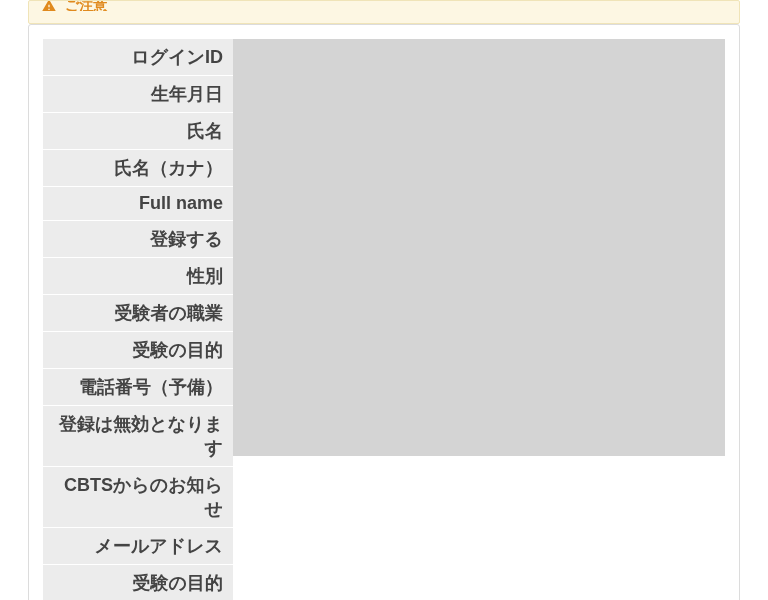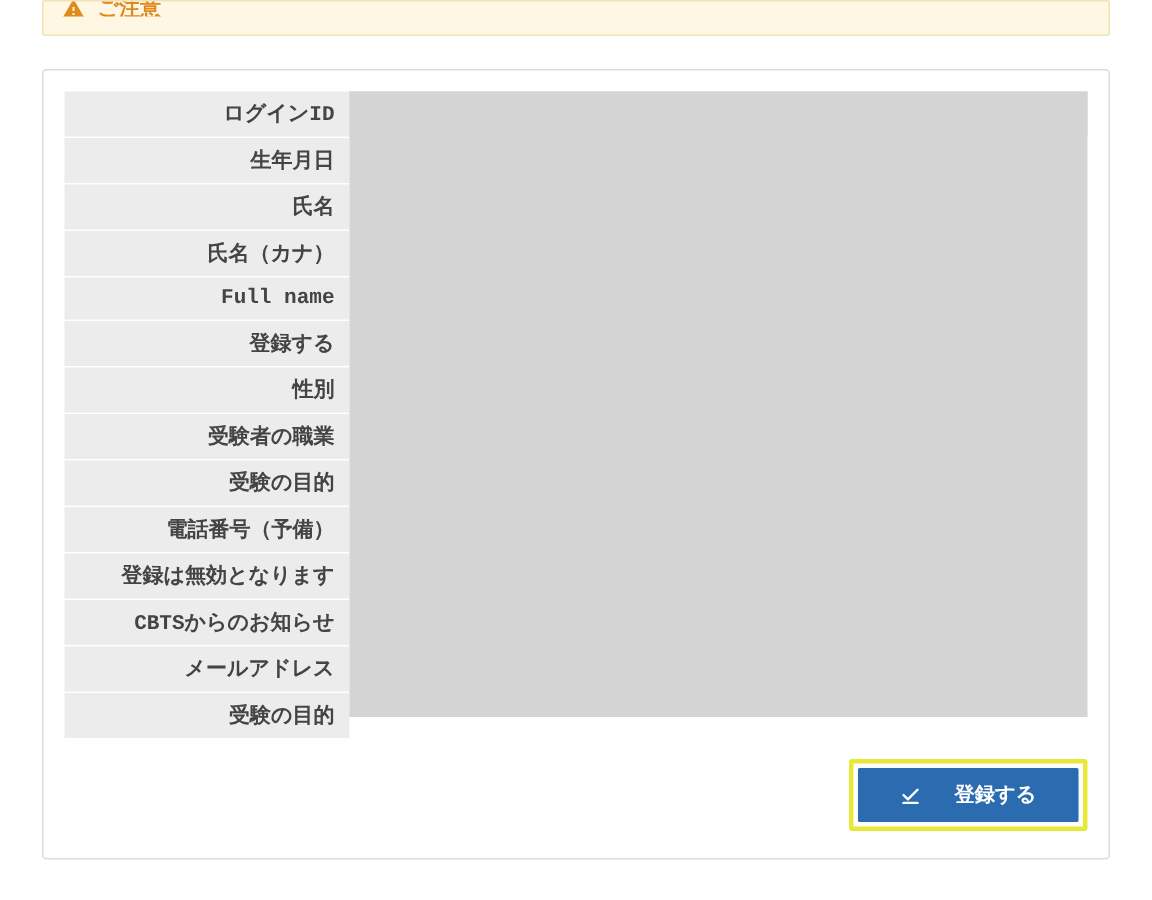--- a/index.html
+++ b/index.html
@@ -9,21 +9,20 @@
     font-size: 13px;
     color: #333;
     padding: 0 28px 30px 28px;
     width: 768px;
   }
   .notice-box {
     background: #fdf7e3;
     border: 1px solid #f0e4b8;
     border-radius: 2px;
     padding: 0 0 12px 0;
-    margin-bottom: 22px;
   }
   .notice-header {
     display: flex;
     align-items: center;
     gap: 8px;
     padding: 0 12px 0 12px;
     color: #e08a1e;
     font-size: 14px;
     font-weight: bold;
     height: 10px;
@@ -46,27 +45,26 @@
     align-items: stretch;
     min-height: 28px;
     border-top: 1px solid #ffffff;
   }
   .form-row:first-child { border-top: none; }
   .form-label {
     flex: 0 0 190px;
     background: #ececec;
     text-align: right;
     padding: 6px 10px 6px 6px;
-    font-size: 14px;
+    font-size: 18px;
     color: #444;
     font-weight: 600;
     display: flex;
     align-items: center;
     justify-content: flex-end;
-    font-family: Liberation Mono, monospace;
   }
   .form-value-area {
     flex: 1;
     background: #d4d4d4;
   }
   .button-row {
     display: flex;
     justify-content: flex-end;
     padding-top: 14px;
   }

